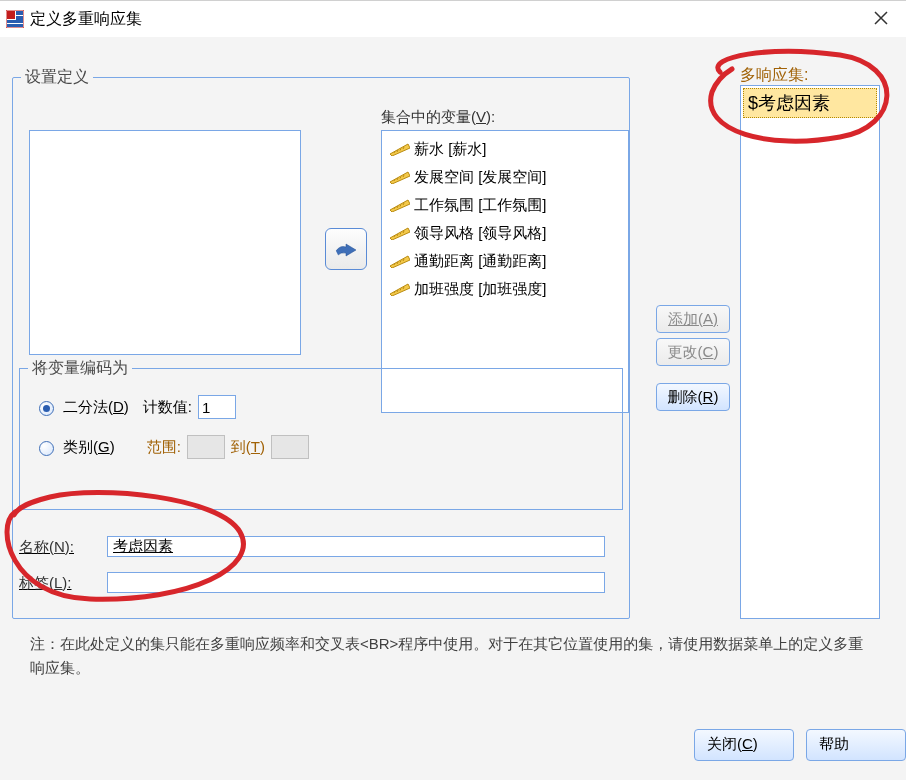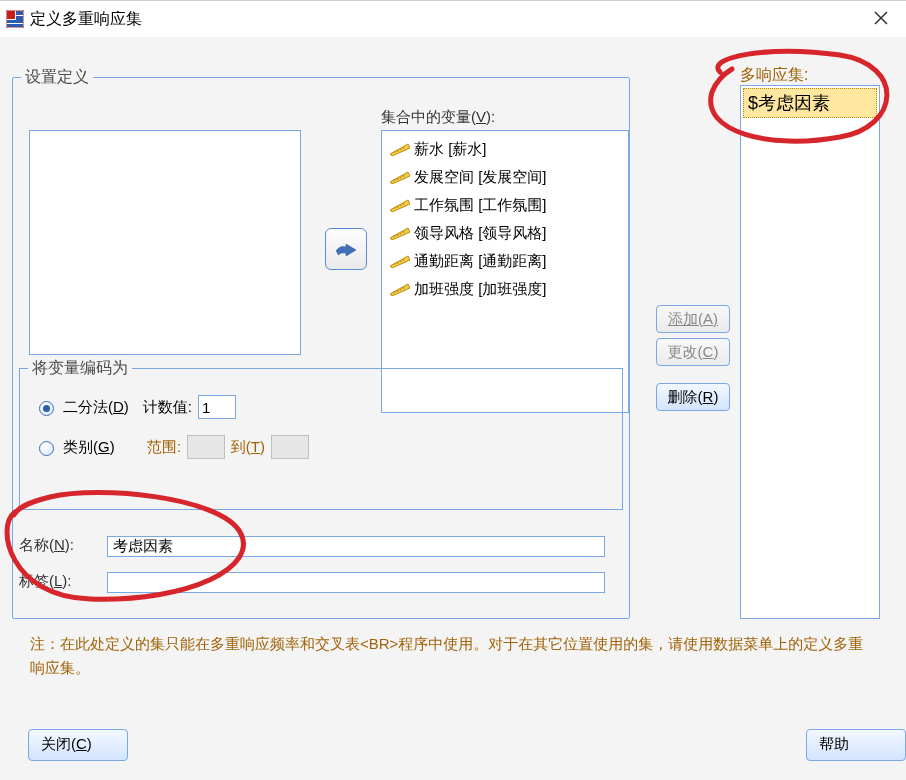--- a/index.html
+++ b/index.html
@@ -190,21 +190,22 @@
     border-color: #c0c0c0;
     color: #999;
   }
   .lbl-dis { color: #a16207; }
 
   
   .name-row {
     position: absolute;
     left: 6px;
     display: flex;
-    align-items: flex-start;
+    align-items: flex-end;
+    text-decoration: underline;
   }
   .name-row label {
     width: 88px;
     font-size: 15px;
     color: #333;
   }
   .text-input {
     width: 498px;
     height: 21px;
     border: 1.5px solid #7aa7e6;
@@ -265,31 +266,32 @@
     color: #000;
   }
 
   
   .note {
     position: absolute;
     left: 30px;
     top: 595px;
     width: 848px;
     font-size: 15px;
-    color: #a16207;
+    color: #404040;
     line-height: 1.6;
   }
   
   .bottom-btns {
     position: absolute;
     left: 0;
     right: 0;
     top: 692px;
     display: flex;
-    justify-content: space-between;
+    justify-content: flex-end;
+    gap: 12px;
     padding-left: 28px;
   }
   .bottom-btns .btn {
     min-width: 74px;
     height: 30px;
     border: 1.5px solid #7aa7e6;
     border-radius: 4px;
     background: linear-gradient(#f3f8ff,#d2e4ff);
     color: #000;
     font-size: 15px;

